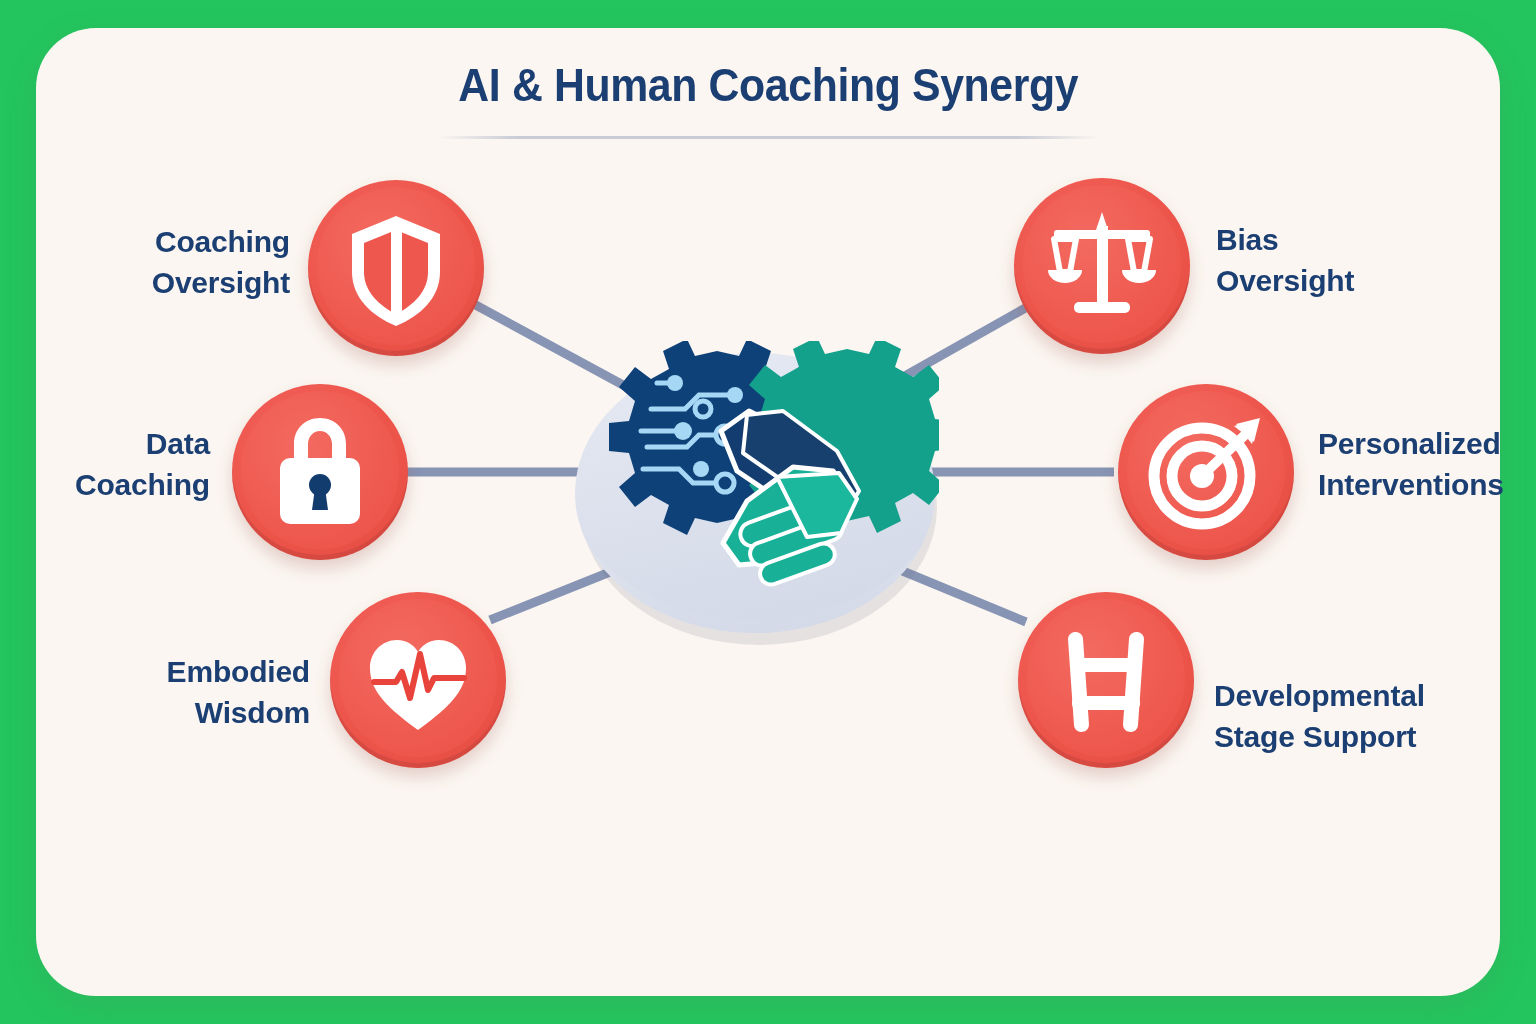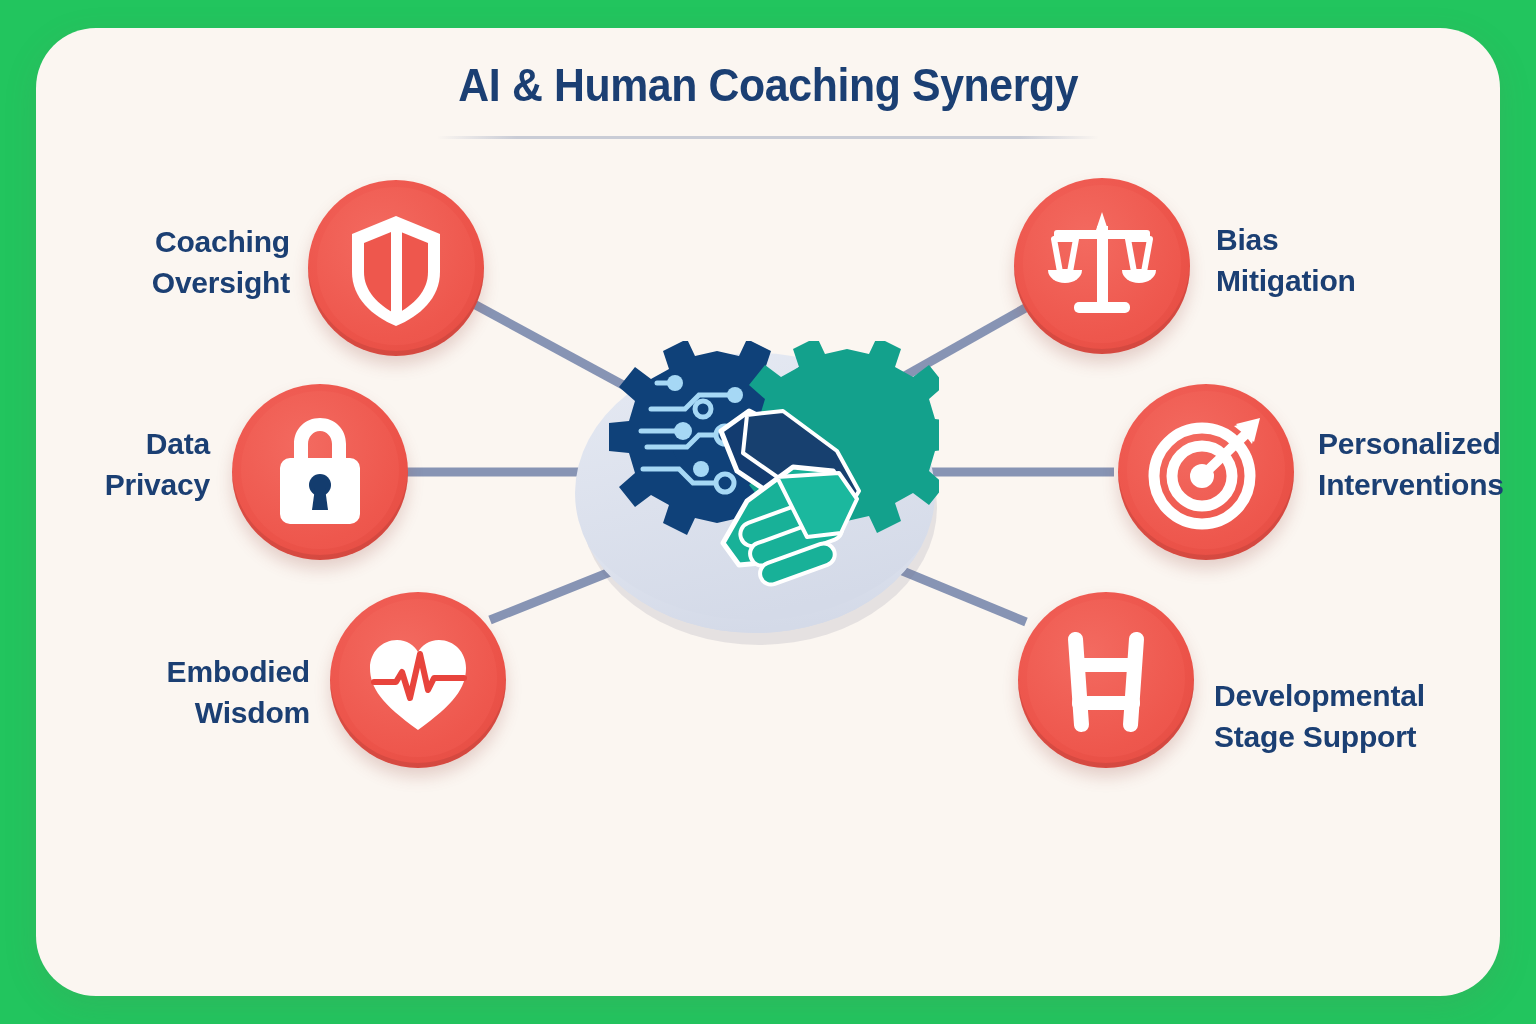--- a/index.html
+++ b/index.html
@@ -235,21 +235,21 @@
     <div class="disc"></div>
     <svg class="glyph" viewBox="0 0 176 176">
       <path d="M62 78 L62 60 C62 45 73 34 88 34 C103 34 114 45 114 60 L114 78 L100 78 L100 60
                C100 53 95 47 88 47 C81 47 76 53 76 60 L76 78 Z" fill="#ffffff"></path>
       <rect x="48" y="74" width="80" height="66" rx="10" fill="#ffffff"></rect>
       <circle cx="88" cy="101" r="11" fill="#133c6e"></circle>
       <path d="M83 104 L93 104 L96 126 L80 126 Z" fill="#133c6e"></path>
     </svg>
   </div>
   <div class="label left" style="left:20px; top:424px; width:190px;">Data
-Privacy</div>
+Coaching</div>
 
   <div class="node" style="left:330px; top:592px;">
     <div class="disc"></div>
     <svg class="glyph" viewBox="0 0 176 176">
       <path d="M88 138 C 52 112 40 96 40 76 C40 60 52 48 67 48 C77 48 84 53 88 60
                C92 53 99 48 109 48 C124 48 136 60 136 76 C136 96 124 112 88 138 Z" fill="#ffffff"></path>
       <path d="M44 90 L66 90 L72 80 L80 106 L90 62 L98 98 L104 86 L134 86" fill="none" stroke="#e8443c" stroke-width="6" stroke-linejoin="round" stroke-linecap="round"></path>
     </svg>
   </div>
   <div class="label left" style="left:20px; top:652px; width:290px;">Embodied
@@ -264,21 +264,21 @@
       <rect x="60" y="124" width="56" height="11" rx="5" fill="#ffffff"></rect>
 
       <path d="M40 61 L62 61 L56 94 L46 94 Z" fill="none" stroke="#ffffff" stroke-width="6" stroke-linejoin="round"></path>
       <path d="M34 92 A 17 13 0 0 0 68 92 Z" fill="#ffffff"></path>
 
       <path d="M114 61 L136 61 L130 94 L120 94 Z" fill="none" stroke="#ffffff" stroke-width="6" stroke-linejoin="round"></path>
       <path d="M108 92 A 17 13 0 0 0 142 92 Z" fill="#ffffff"></path>
     </svg>
   </div>
   <div class="label right" style="left:1216px; top:220px; width:300px;">Bias
-Mitigation</div>
+Oversight</div>
 
   <div class="node" style="left:1118px; top:384px;">
     <div class="disc"></div>
     <svg class="glyph" viewBox="0 0 176 176">
       <circle cx="84" cy="92" r="48" fill="none" stroke="#ffffff" stroke-width="11"></circle>
       <circle cx="84" cy="92" r="30" fill="none" stroke="#ffffff" stroke-width="11"></circle>
       <circle cx="84" cy="92" r="12" fill="#ffffff"></circle>
       <line x1="86" y1="90" x2="130" y2="48" stroke="#ffffff" stroke-width="10" stroke-linecap="round"></line>
       <path d="M116 42 L140 36 L134 60 L126 50 Z" fill="#ffffff"></path>
       <path d="M118 40 L142 34 L136 58 Z" fill="#ffffff"></path>

